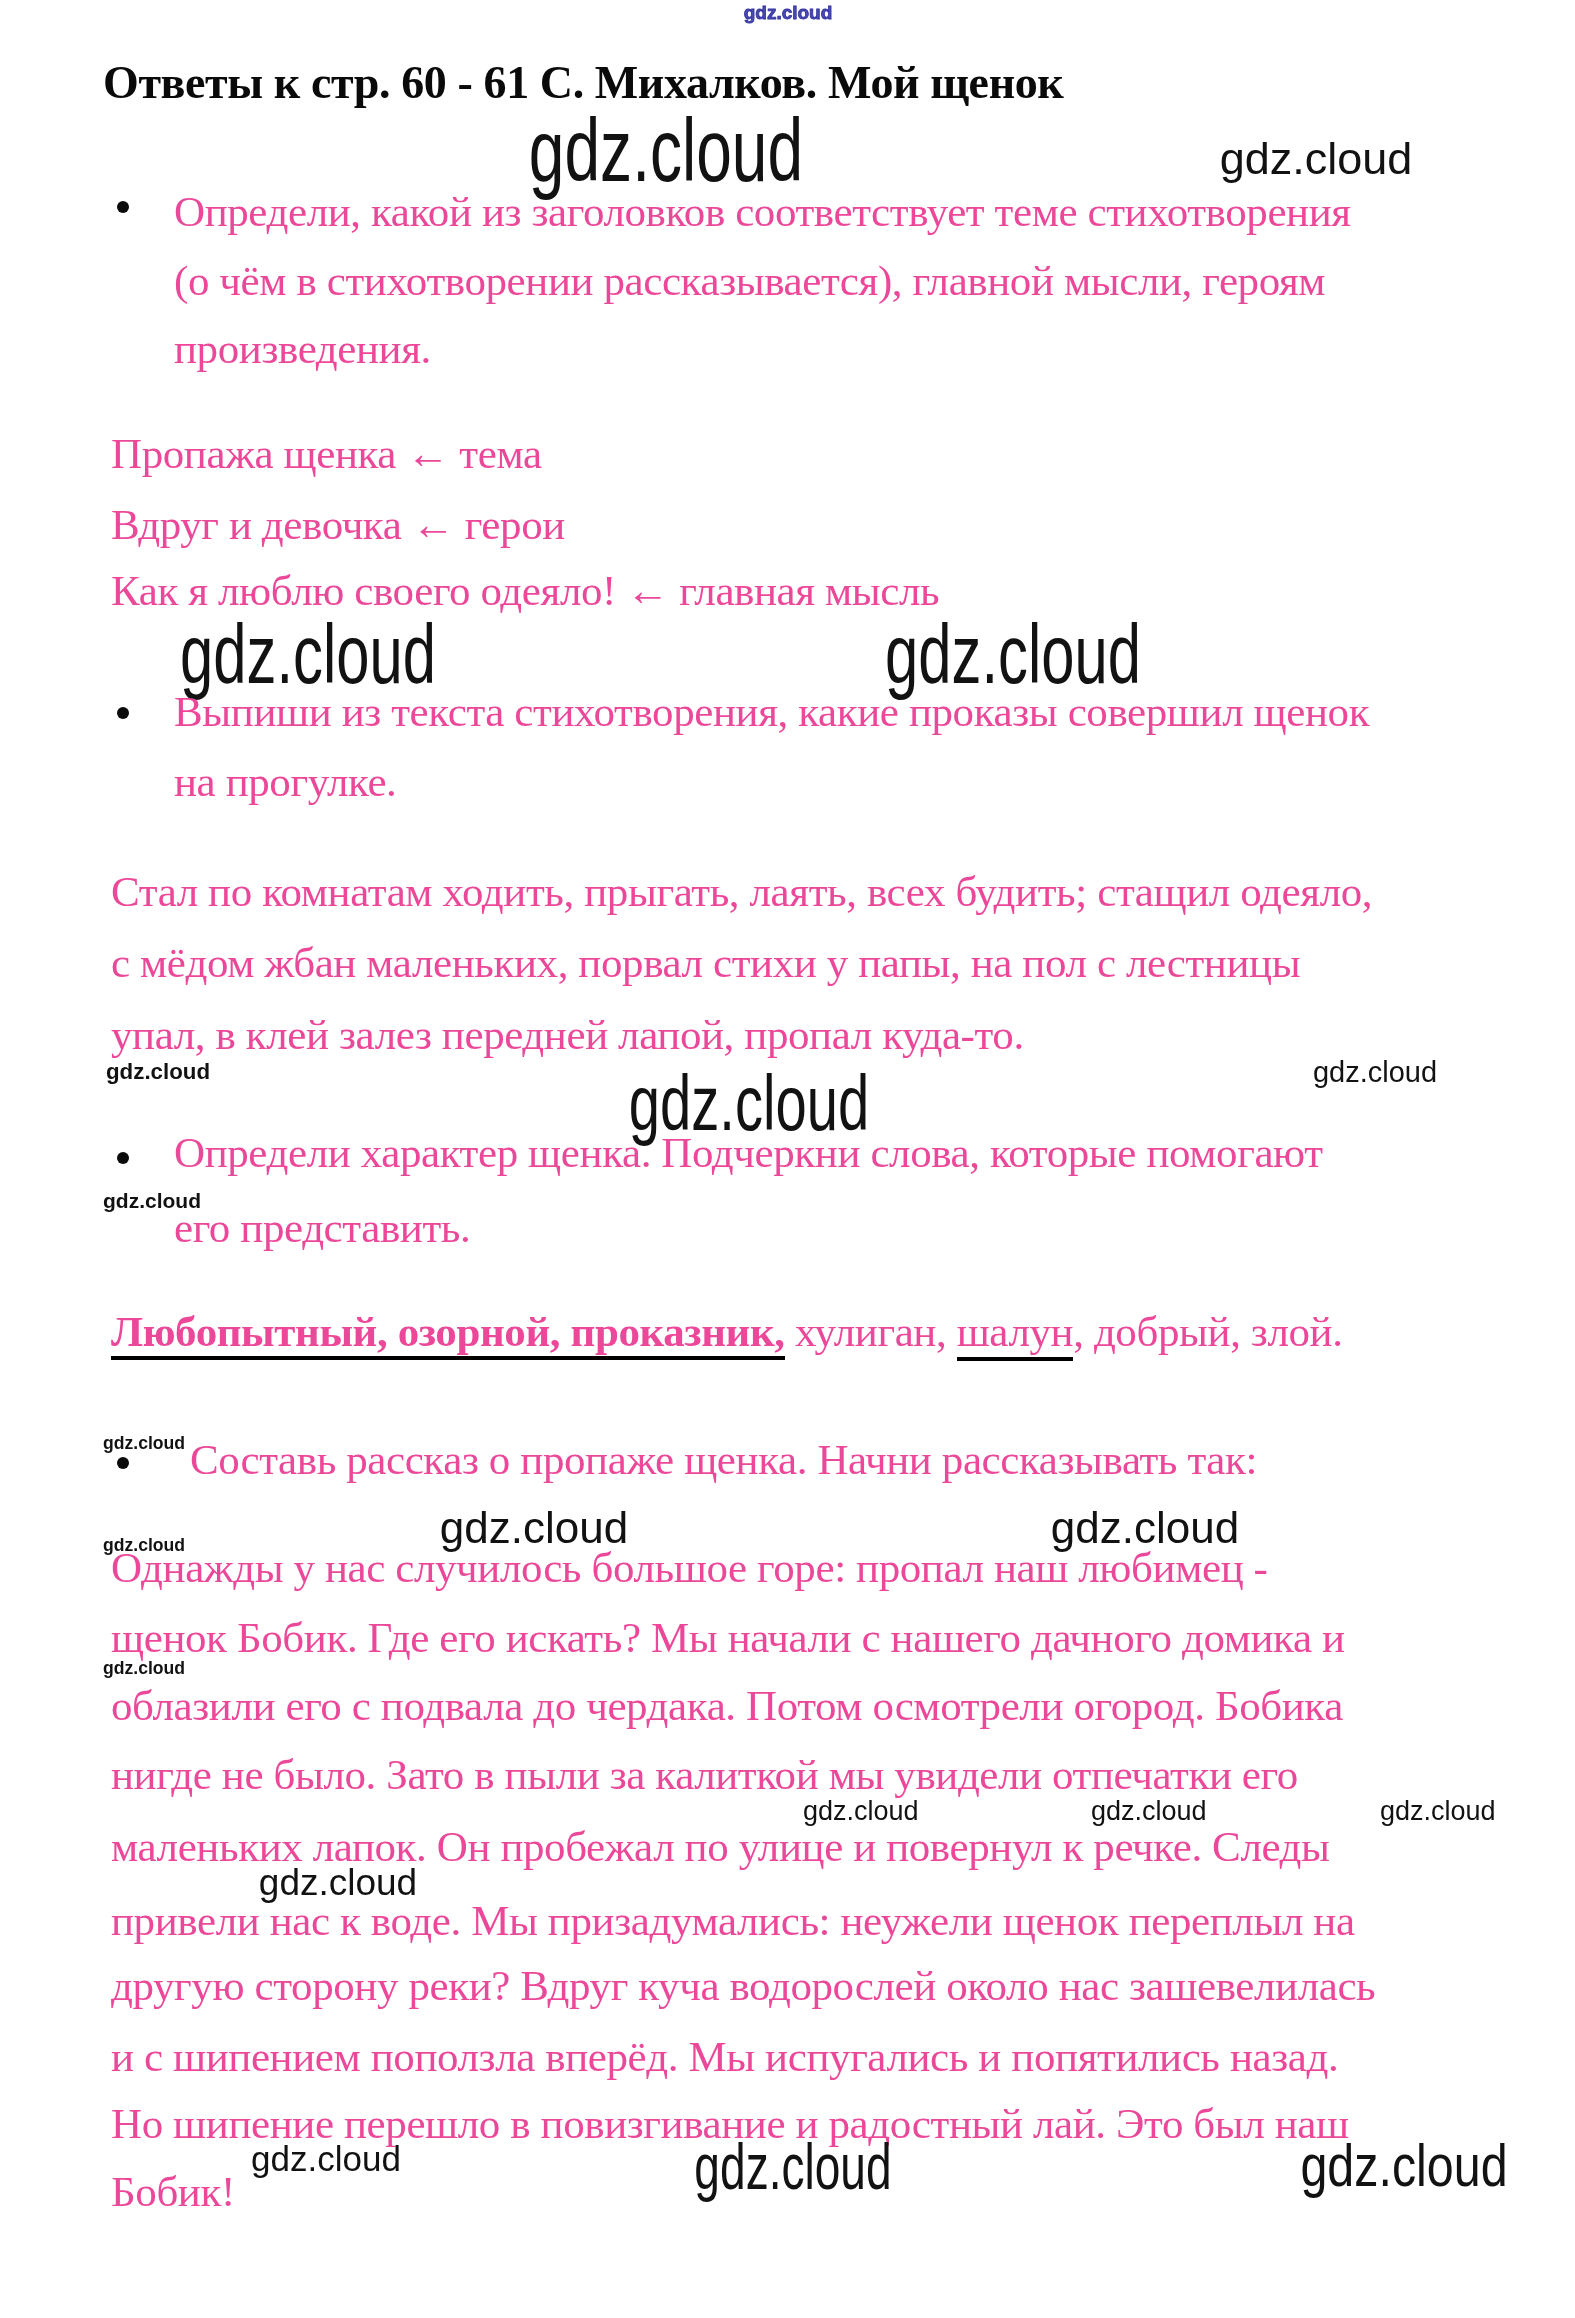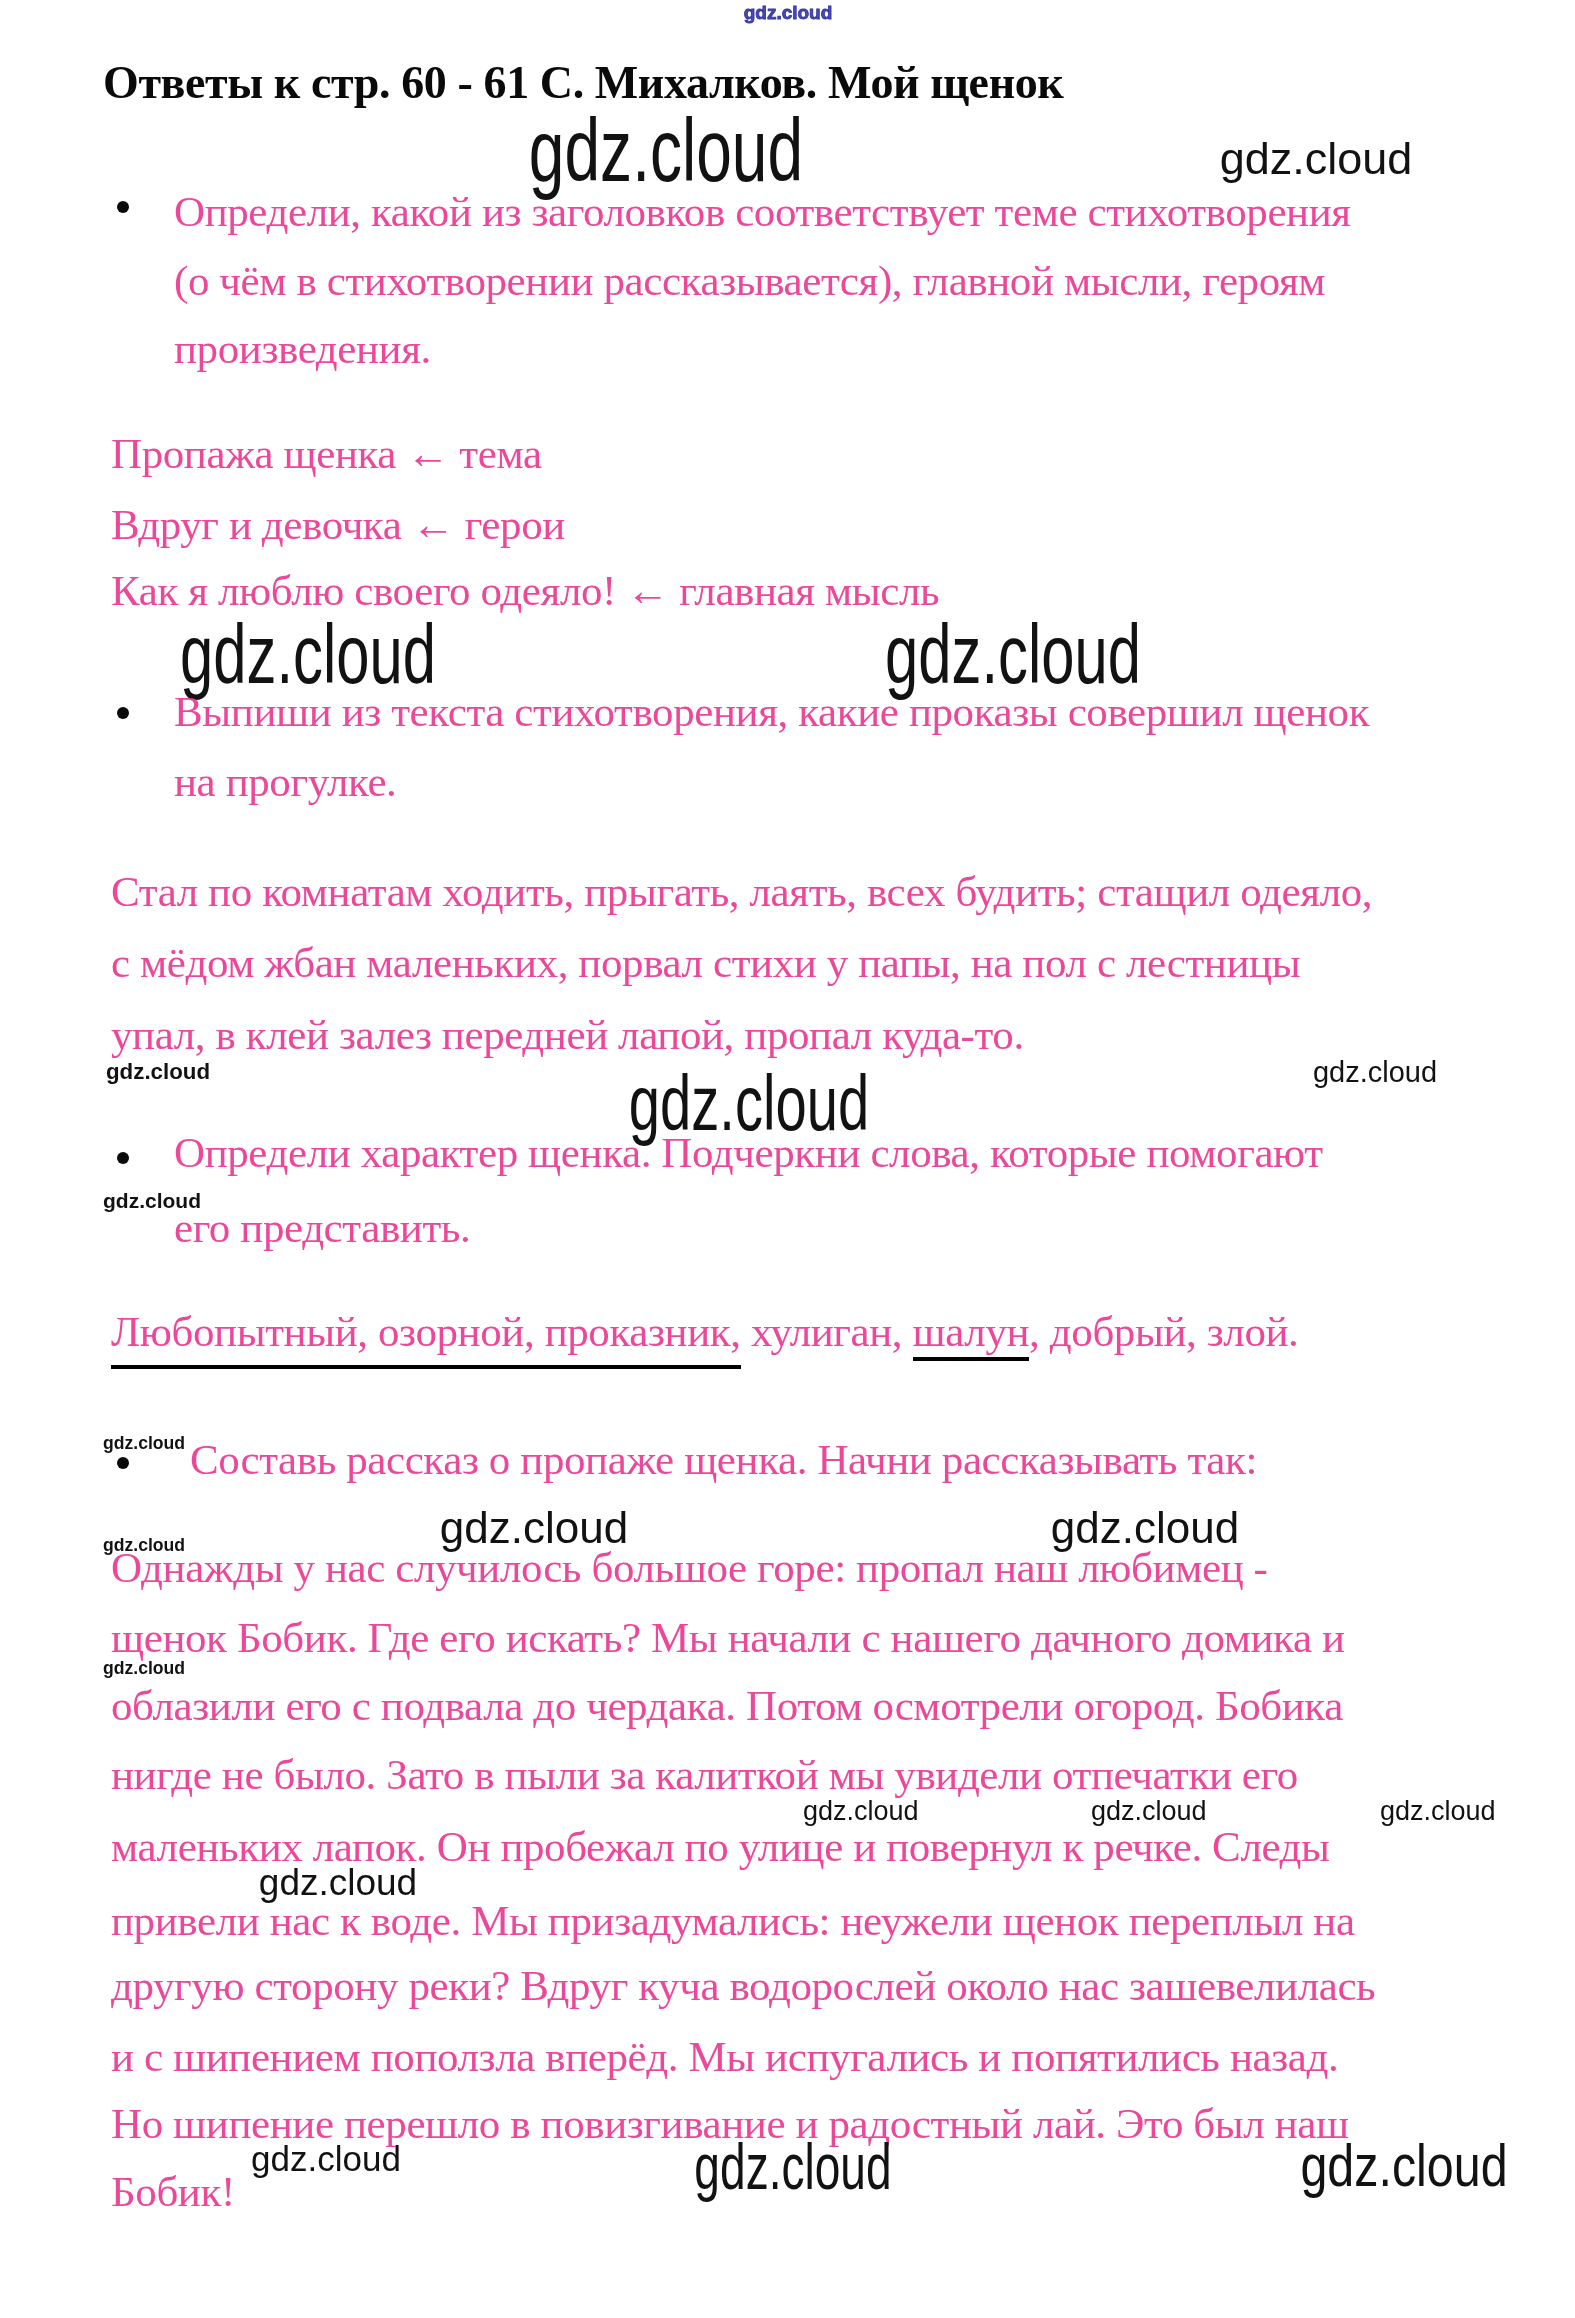--- a/index.html
+++ b/index.html
@@ -15,21 +15,21 @@
   .q{left:174px;}
   .p{left:111px;}
   .title{
     position:absolute; left:103px; top:60px; font-size:46px; font-weight:bold;
     line-height:1; white-space:nowrap; letter-spacing:-0.4px;
   }
   .dot{
     position:absolute; width:12px; height:12px; border-radius:50%;
     background:#0a0a0a; left:117px;
   }
-  .ul1{border-bottom:4.8px solid #000; padding-bottom:10px;}
+  .ul1{border-bottom:4.8px solid #000; padding-bottom:1px;font-weight:bold;}
   .ul2{border-bottom:4px solid #000; padding-bottom:2.4px;}
   .wm{
     position:absolute; font-family:"Liberation Sans","DejaVu Sans",sans-serif;
     color:#121212; line-height:1; white-space:nowrap;
   }
   .wm-c{transform:translateX(-50%);}
   .wm-cond{transform:translateX(-50%) scaleX(0.72);}
   .wm-cond2{transform:translateX(-50%) scaleX(0.82);}
   .wm-bold{font-weight:bold;}
   .wm-blue{

